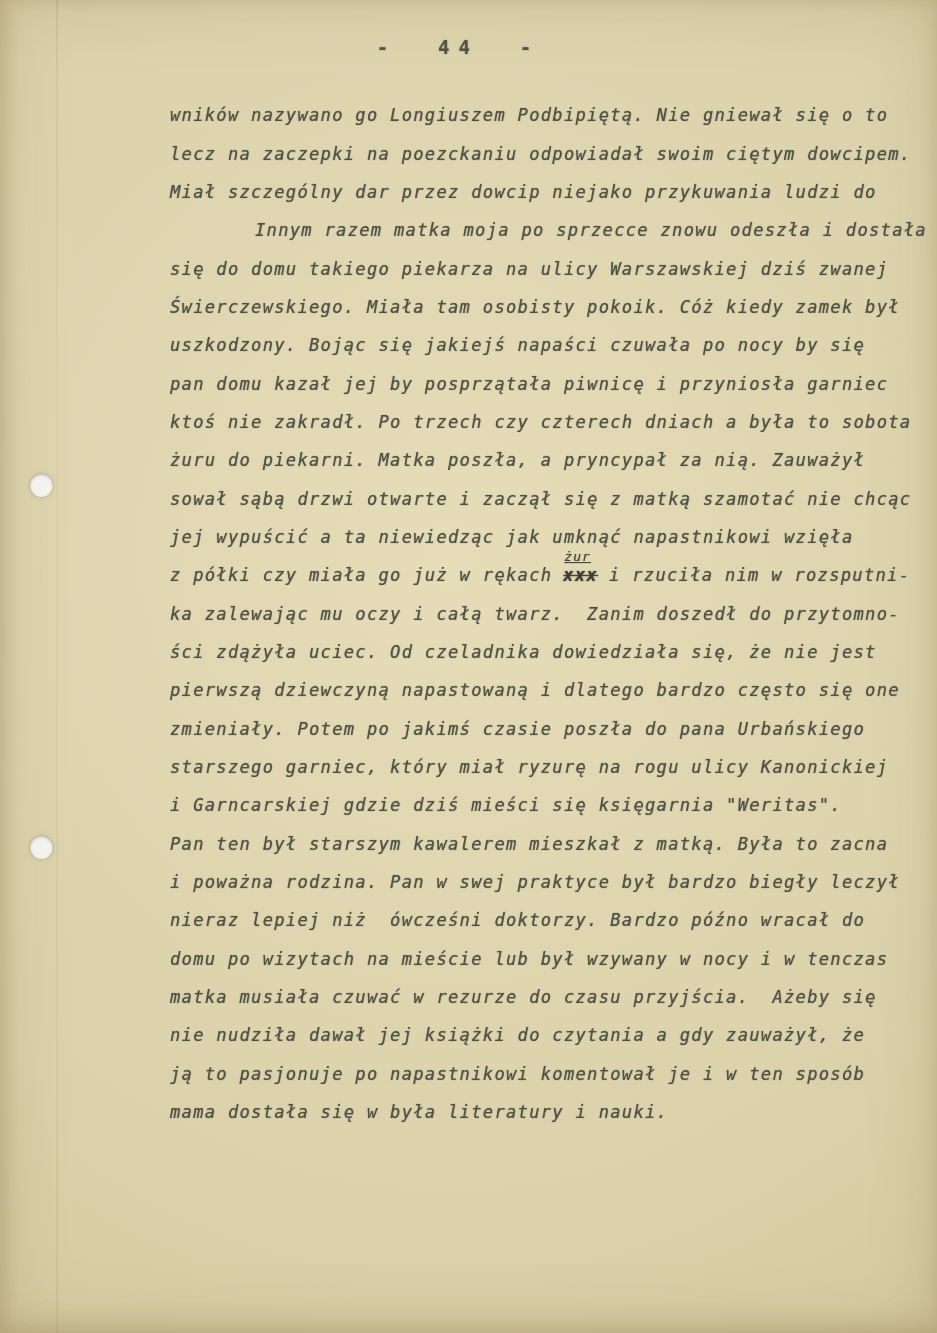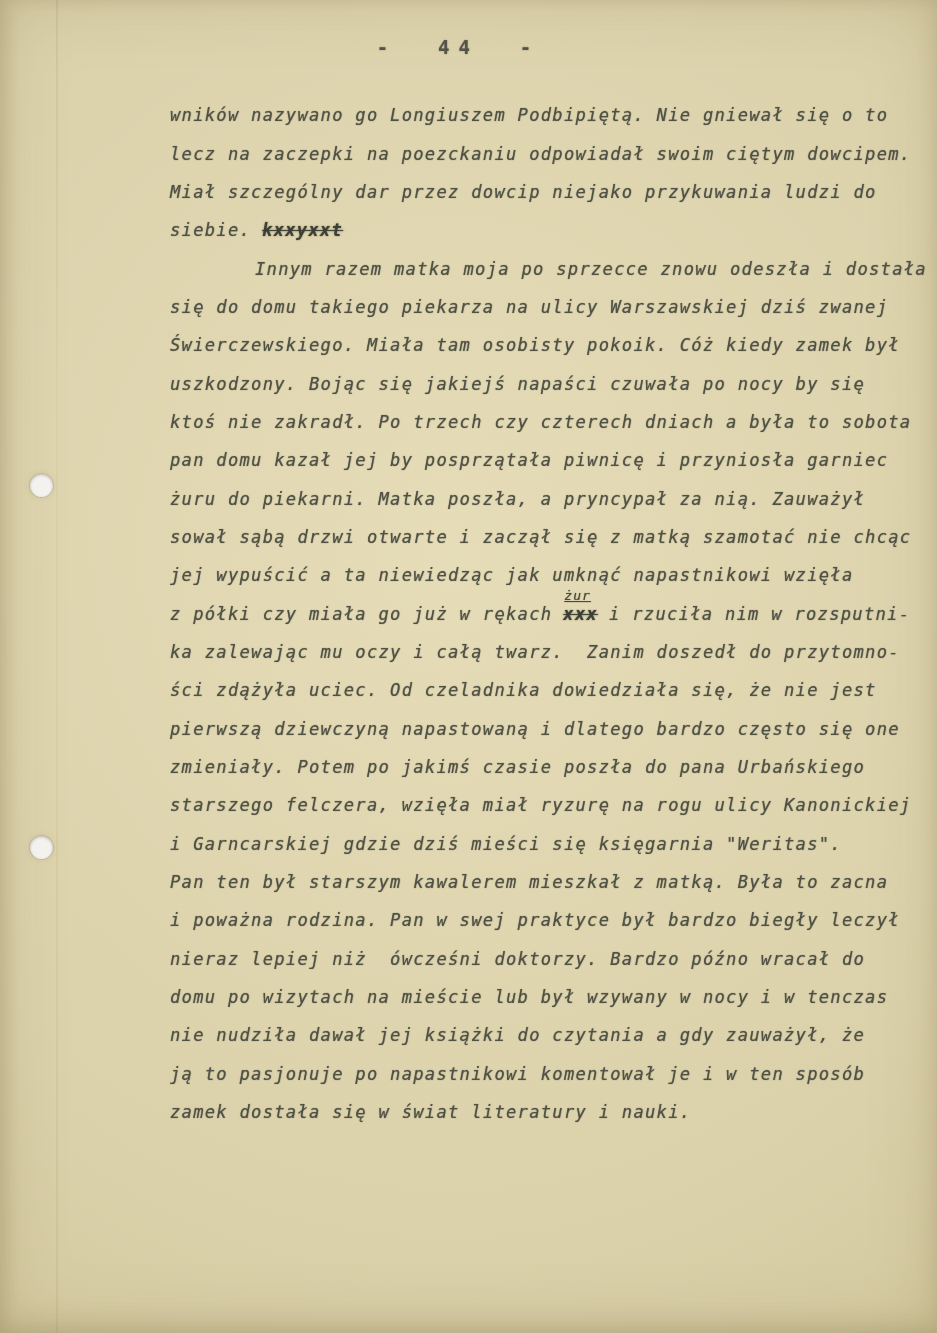--- a/index.html
+++ b/index.html
@@ -77,44 +77,42 @@
 <div class="hole top"></div>
 <div class="hole bottom"></div>
 
 <div class="pageno">-  44  -</div>
 
 <div class="textblock">
   <div class="line">wników nazywano go Longiuszem Podbipiętą. Nie gniewał się o to</div>
   <div class="line">lecz na zaczepki na poezckaniu odpowiadał swoim ciętym dowcipem.</div>
   <div class="line">Miał szczególny dar przez dowcip niejako przykuwania ludzi do</div>
 
-  <div class="line">
-    <span>siebie.</span><span class="struck">kxxyxxt</span>
-  </div>
 
   <div class="line indent">Innym razem matka moja po sprzecce znowu odeszła i dostała</div>
   <div class="line">się do domu takiego piekarza na ulicy Warszawskiej dziś zwanej</div>
   <div class="line">Świerczewskiego. Miała tam osobisty pokoik. Cóż kiedy zamek był</div>
   <div class="line">uszkodzony. Bojąc się jakiejś napaści czuwała po nocy by się</div>
+  <div class="line">pan domu kazał jej by posprzątała piwnicę i przyniosła garniec</div>
   <div class="line">ktoś nie zakradł. Po trzech czy czterech dniach a była to sobota</div>
-  <div class="line">pan domu kazał jej by posprzątała piwnicę i przyniosła garniec</div>
   <div class="line">żuru do piekarni. Matka poszła, a pryncypał za nią. Zauważył</div>
   <div class="line">sował sąbą drzwi otwarte i zaczął się z matką szamotać nie chcąc</div>
   <div class="line">jej wypuścić a ta niewiedząc jak umknąć napastnikowi wzięła</div>
 
   <div class="line">
     <span>z półki czy miała go już w rękach</span><span class="insert-wrap"><span class="struck">xxx</span><span class="insert-above">żur</span></span><span>i rzuciła nim w rozsputni-</span>
   </div>
 
   <div class="line">ka zalewając mu oczy i całą twarz.  Zanim doszedł do przytomno-</div>
   <div class="line">ści zdążyła uciec. Od czeladnika dowiedziała się, że nie jest</div>
   <div class="line">pierwszą dziewczyną napastowaną i dlatego bardzo często się one</div>
   <div class="line">zmieniały. Potem po jakimś czasie poszła do pana Urbańskiego</div>
-  <div class="line">starszego felczera, wzięła miał ryzurę na rogu ulicy Kanonickiej</div>
+  <div class="line">starszego garniec, który miał ryzurę na rogu ulicy Kanonickiej</div>
   <div class="line">i Garncarskiej gdzie dziś mieści się księgarnia "Weritas".</div>
   <div class="line">Pan ten był starszym kawalerem mieszkał z matką. Była to zacna</div>
   <div class="line">i poważna rodzina. Pan w swej praktyce był bardzo biegły leczył</div>
   <div class="line">nieraz lepiej niż  ówcześni doktorzy. Bardzo późno wracał do</div>
   <div class="line">domu po wizytach na mieście lub był wzywany w nocy i w tenczas</div>
+  <div class="line">matka musiała czuwać w rezurze do czasu przyjścia.  Ażeby się</div>
   <div class="line">nie nudziła dawał jej książki do czytania a gdy zauważył, że</div>
   <div class="line">ją to pasjonuje po napastnikowi komentował je i w ten sposób</div>
-  <div class="line">zamek dostała się w świat literatury i nauki.</div>
+  <div class="line">mama dostała się w była literatury i nauki.</div>
 </div>
 
 </body></html>

